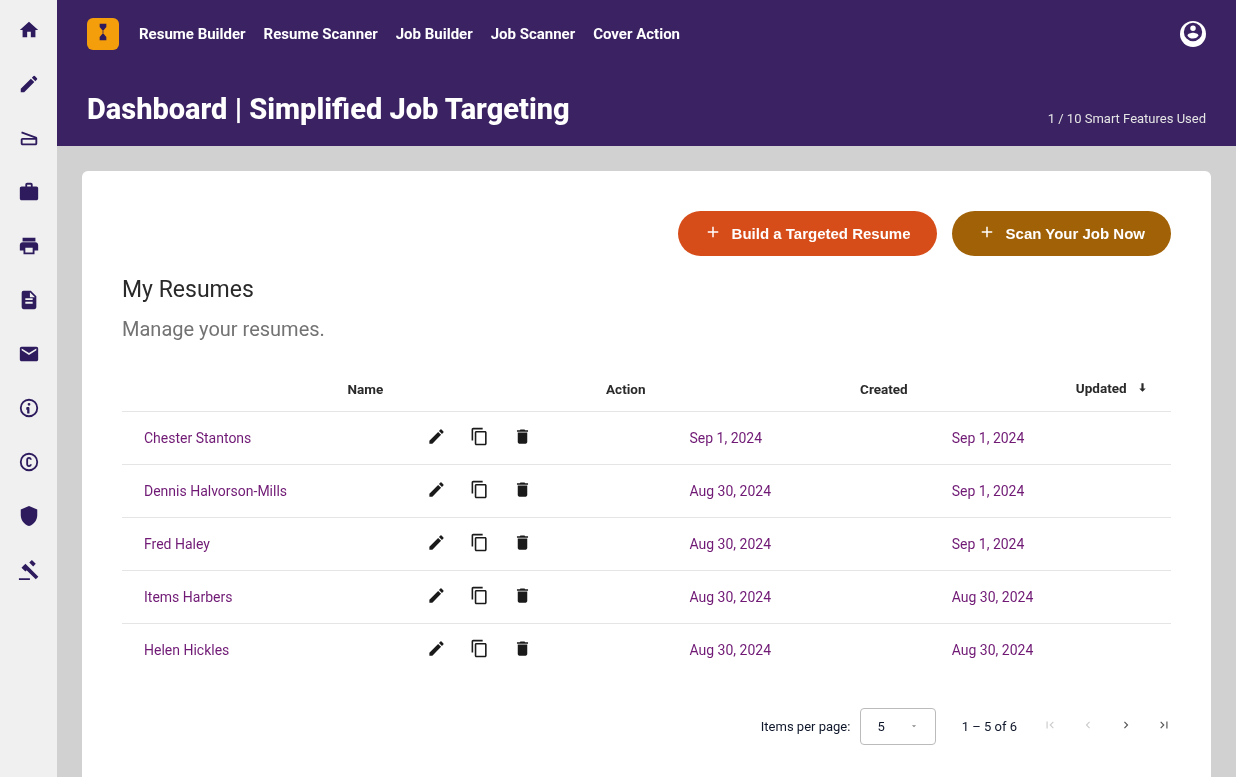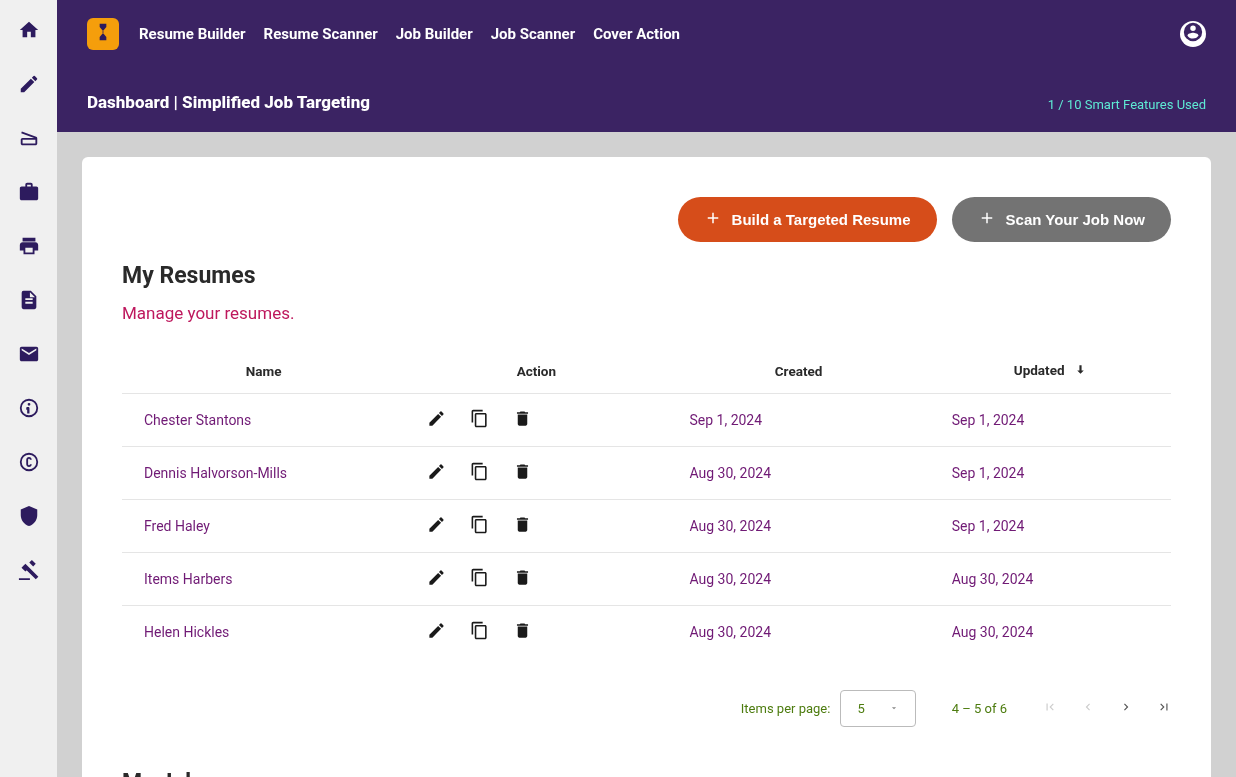--- a/index.html
+++ b/index.html
@@ -98,26 +98,26 @@
       height: 22px;
       fill: #3b2363;
     }
     .header-bottom {
       display: flex;
       justify-content: space-between;
       align-items: flex-end;
       margin-top: 42px;
     }
     .page-title {
-      font-size: 17px;
+      font-size: 29px;
       font-weight: 800;
     }
     .smart-features {
       font-size: 13px;
-      color: #5eead4;
+      color: #e5e5e5;
     }
     .content {
       padding: 25px;
     }
     .card {
       background: white;
       border-radius: 6px;
       padding: 40px;
     }
     .action-buttons {
@@ -135,46 +135,46 @@
       font-size: 15px;
       font-weight: 700;
       cursor: pointer;
       border: none;
     }
     .btn-orange {
       background: #d64d1a;
       color: white;
     }
     .btn-purple {
-      background: #737373;
+      background: #a16207;
       color: white;
       text-align: right;
     }
     .btn svg {
       width: 18px;
       height: 18px;
       fill: white;
     }
     .section-title {
       font-size: 23px;
-      font-weight: 700;
+      font-weight: 400;
       color: #2a2a2a;
       margin-bottom: 14px;
     }
     .section-subtitle {
-      font-size: 17px;
-      color: #be185d;
+      font-size: 20px;
+      color: #737373;
       margin-bottom: 25px;
     }
     .table {
       width: 100%;
       border-collapse: collapse;
     }
     .table th {
-      text-align: center;
+      text-align: right;
       font-size: 13.5px;
       font-weight: 700;
       color: #2a2a2a;
       padding: 14px 22px;
     }
     .table th.sortable {
       cursor: pointer;
     }
     .table th .sort-arrow {
       display: inline-block;
@@ -198,25 +198,25 @@
     }
     .row-action-icon svg {
       width: 19px;
       height: 19px;
       fill: #1a1a1a;
     }
     .pagination {
       display: flex;
       align-items: center;
       justify-content: flex-end;
-      gap: 36px;
+      gap: 26px;
       margin-top: 20px;
       padding: 12px 0;
       font-size: 13px;
-      color: #4d7c0f;
+      color: #0f172a;
     }
     .page-size-wrap {
       display: flex;
       align-items: center;
       gap: 10px;
     }
     .page-select {
       border: 1px solid #bbb;
       border-radius: 4px;
       padding: 10px 16px;
@@ -505,21 +505,21 @@
       <div class="pagination">
         <div class="page-size-wrap">
           <span>Items per page:</span>
           <div class="page-select">
             <span>5</span>
             <span><svg viewBox="0 0 24 24">
                   <path d="M7 10l5 5 5-5z"></path>
                 </svg></span>
           </div>
         </div>
-        <span>4 – 5 of 6</span>
+        <span>1 – 5 of 6</span>
         <div class="page-nav">
           <span class="page-nav-btn disabled">
             <span><svg viewBox="0 0 24 24">
                   <path d="M18.41 16.59L13.82 12l4.59-4.59L17 6l-6 6 6 6zM6 6h2v12H6z"></path>
                 </svg></span>
           </span>
           <span class="page-nav-btn disabled">
             <span><svg viewBox="0 0 24 24">
                   <path d="M15.41 7.41L14 6l-6 6 6 6 1.41-1.41L10.83 12z"></path>
                 </svg></span>

